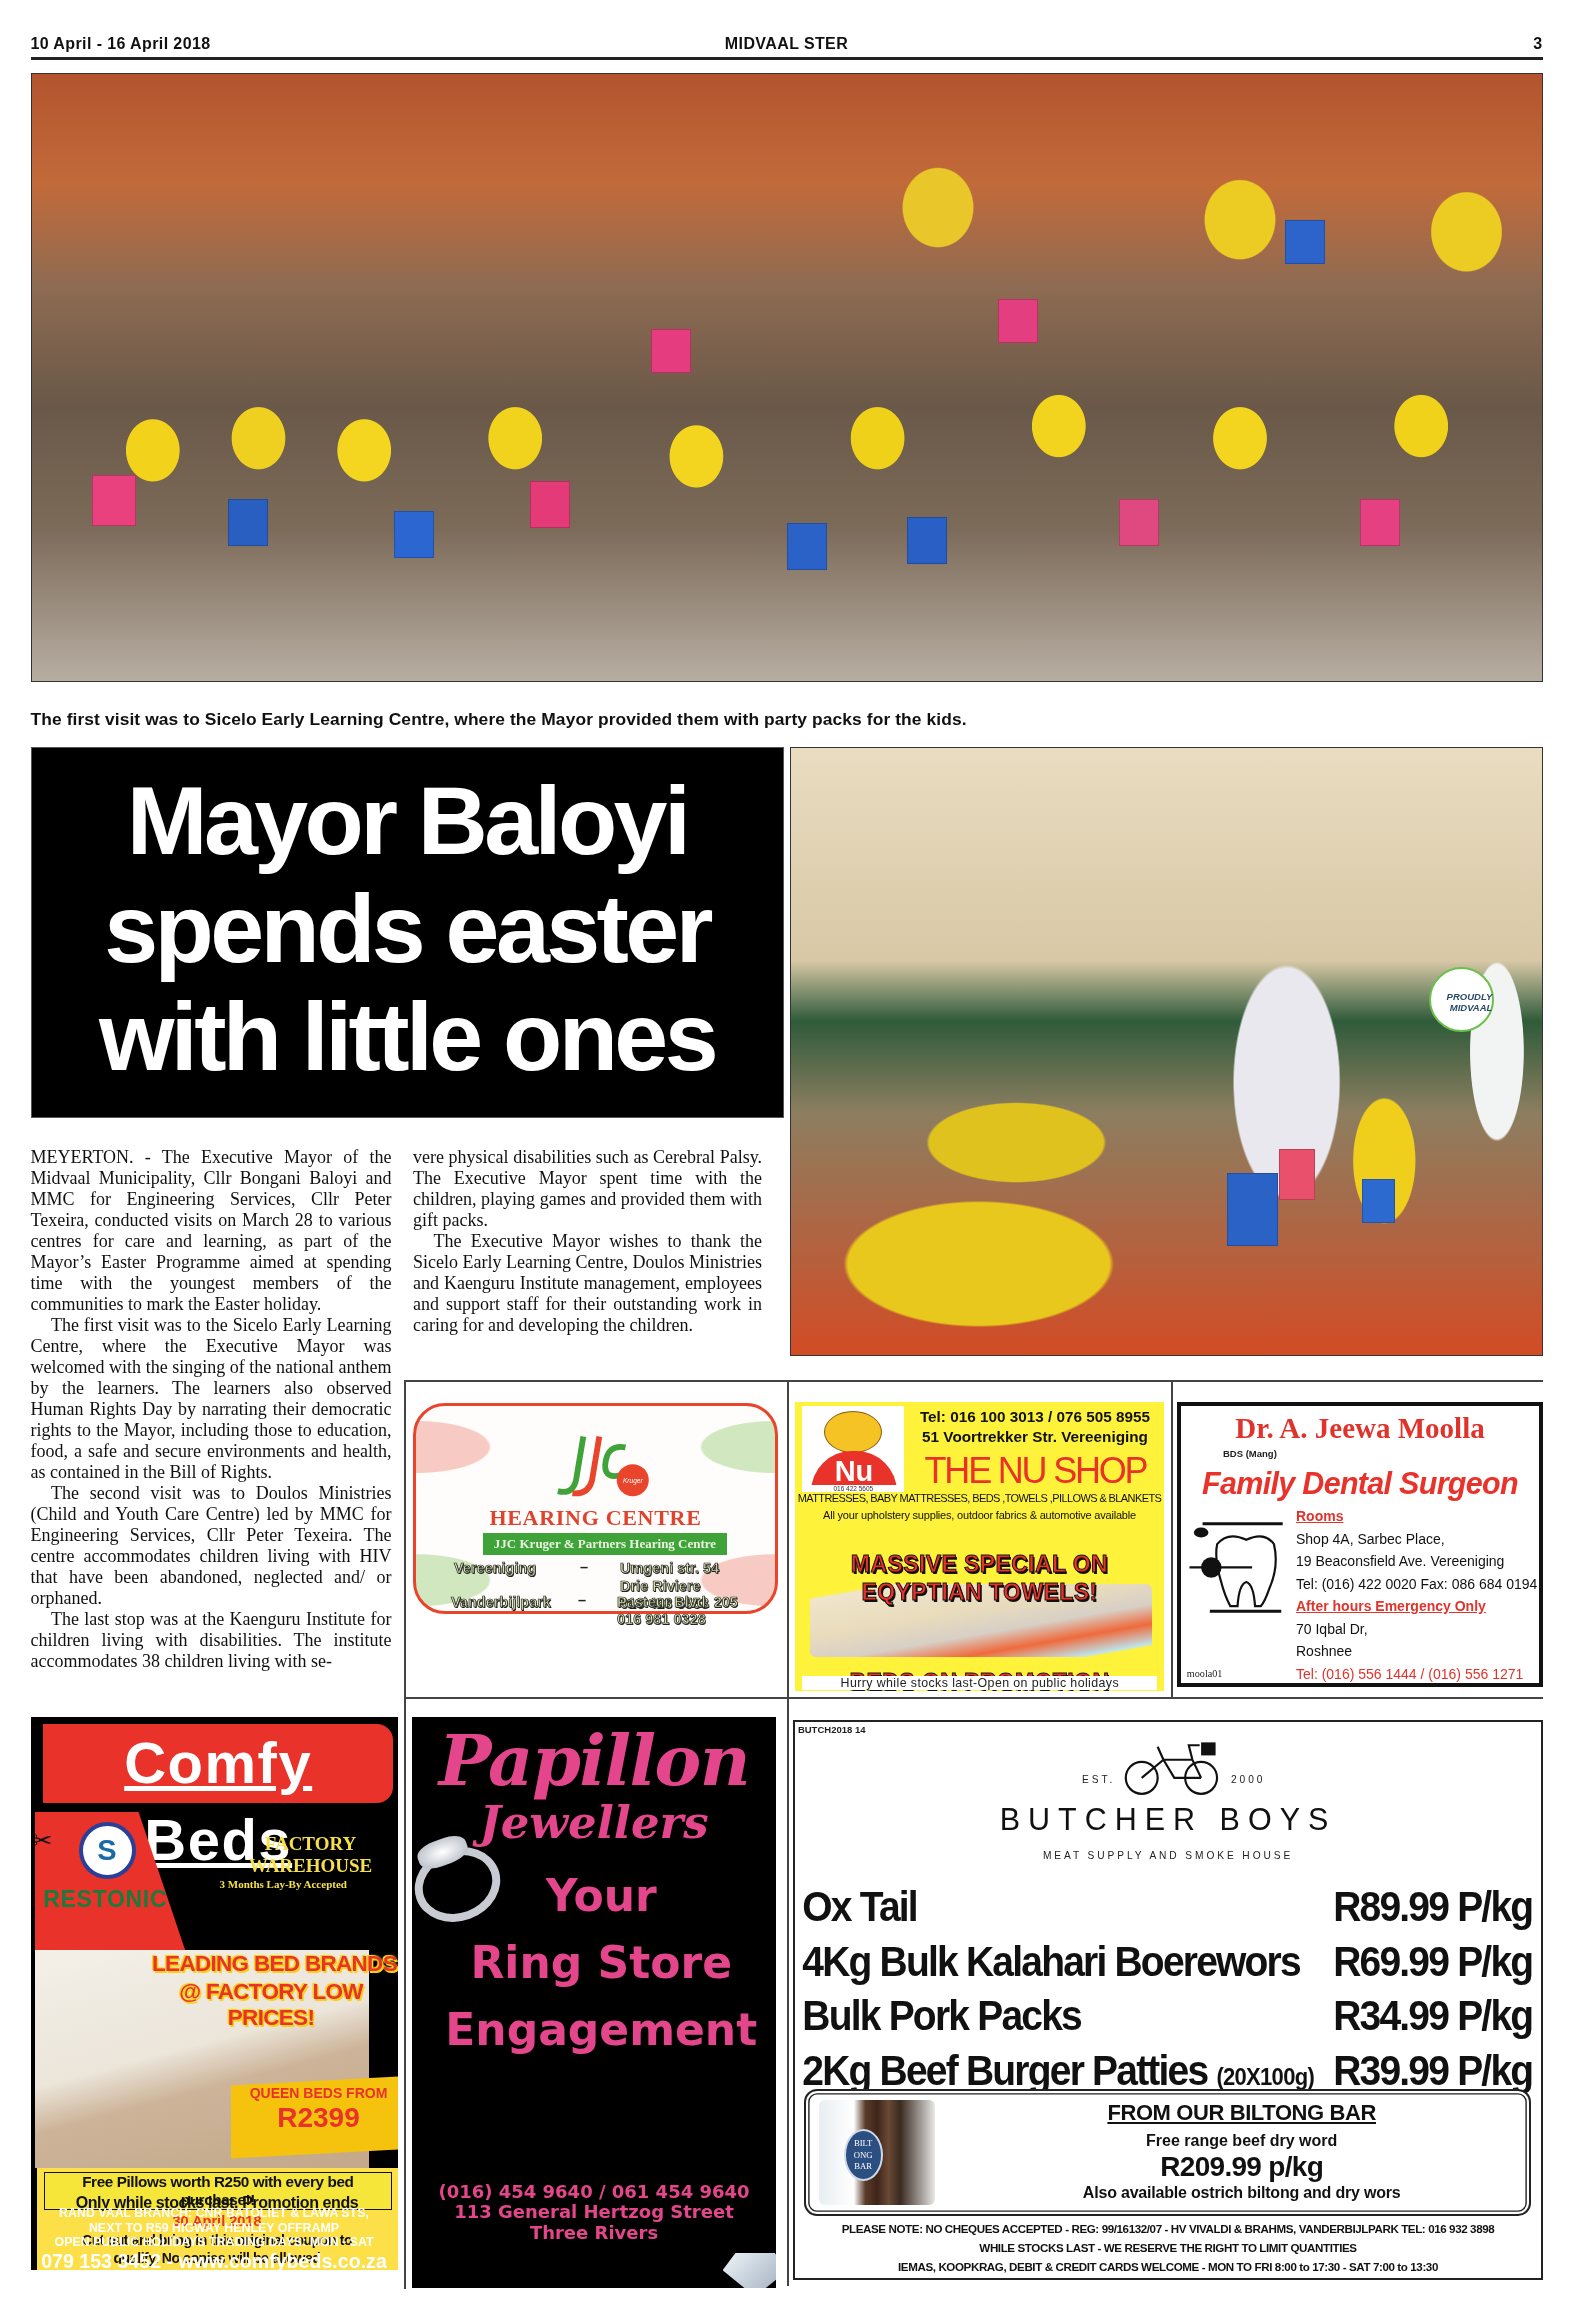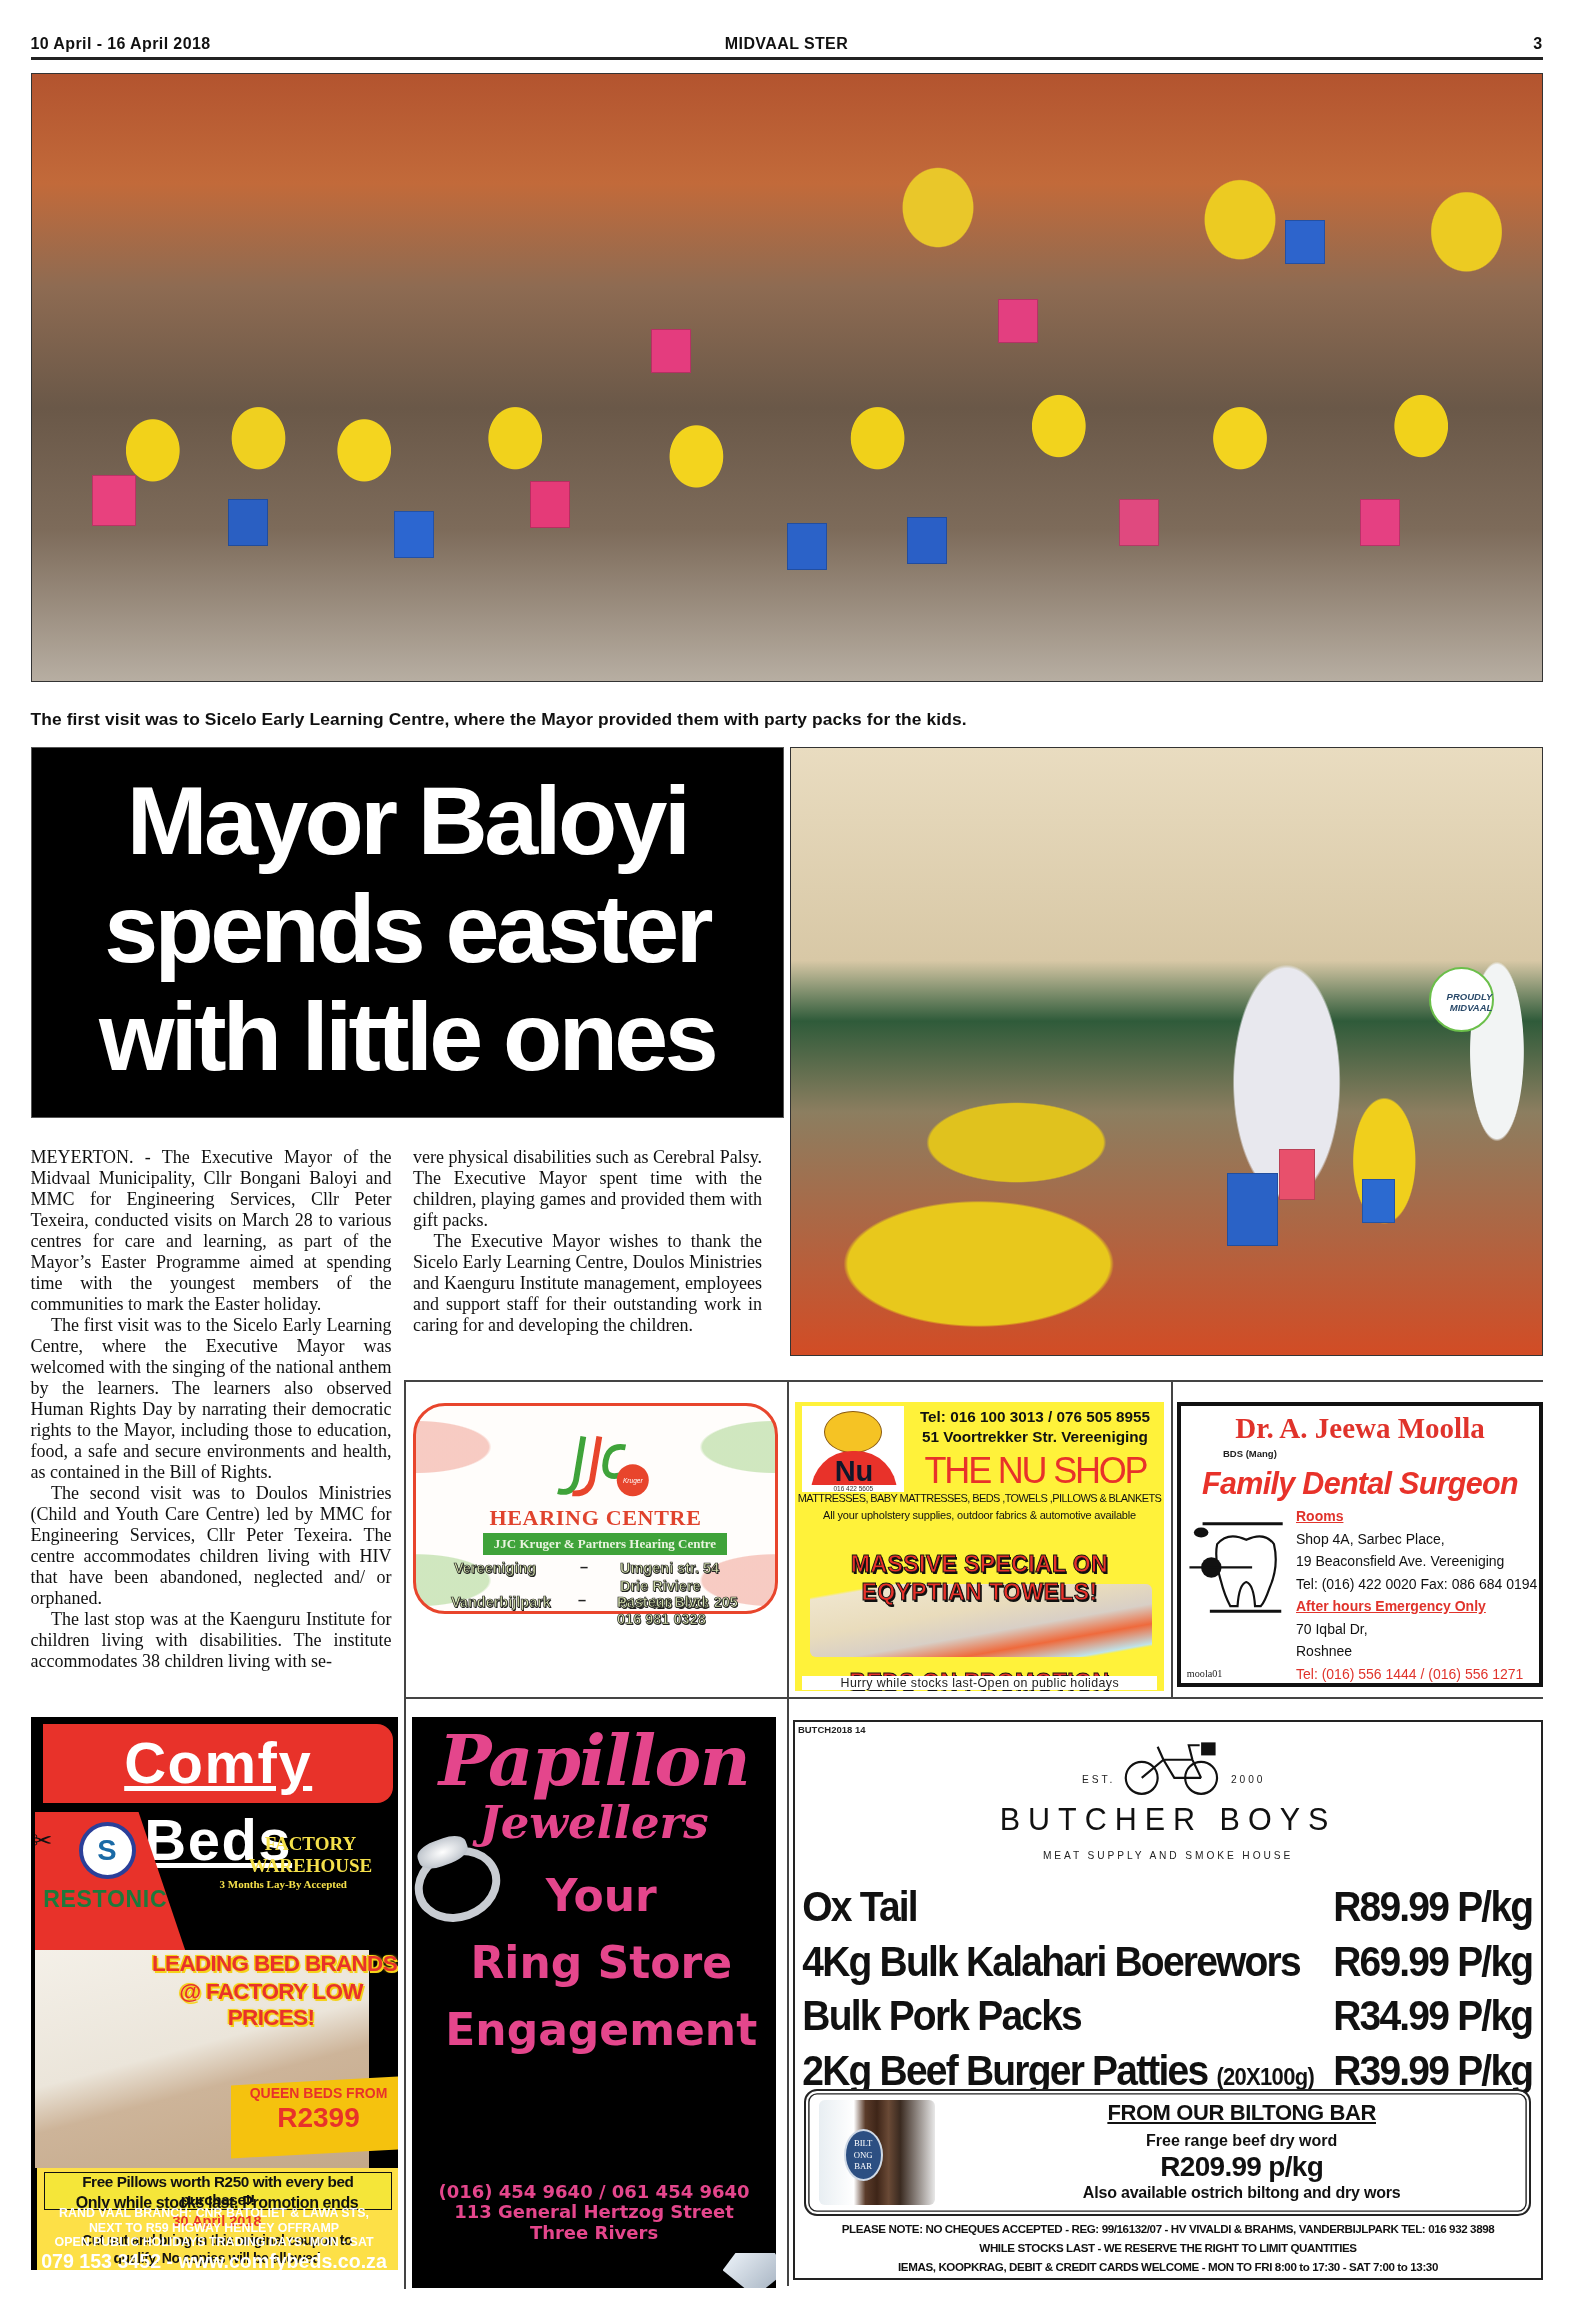--- a/index.html
+++ b/index.html
@@ -71,21 +71,21 @@
       #fffdfb; }
   .jjc-logo { position: absolute; left: 138px; top: 16px; width: 95px; height: 80px; }
   .jjc-title { position: absolute; left: 0; width: 100%; top: 99px; text-align: center; font-family: "Liberation Serif", serif; font-weight: bold; font-size: 22px; color: #e0432d; letter-spacing: 0.7px; }
   .jjc-sub { position: absolute; left: 67px; width: 244px; top: 127px; height: 22px; background: #3fa33a; color: #eaf4e0; font-family: "Liberation Serif", serif; font-weight: bold; font-size: 13px; text-align: center; line-height: 22px; }
   .jjc-row { position: absolute; font-weight: bold; font-size: 14.5px; color: #d8e4b0; -webkit-text-stroke: 0.7px #222; text-shadow: 0.7px 0.7px 0 #222; }
   .jjc-dash { position: absolute; font-weight: bold; font-size: 14.5px; color: #222; }
 
   
   .nu { left: 795px; top: 1402px; width: 369px; height: 289px; background: #fff23a; overflow: hidden; }
   .nu-logo { position: absolute; left: 7.3px; top: 3.6px; width: 102px; height: 86px; background: #fff; }
-  .nu-logo .dome { position: absolute; left: 8.7px; top: 45px; width: 86px; height: 41px; background: #e8322a; border-radius: 44px 44px 0 0; color: #0f172a; font-weight: bold; font-size: 29px; text-align: center; line-height: 41px; }
+  .nu-logo .dome { position: absolute; left: 8.7px; top: 45px; width: 86px; height: 41px; background: #e8322a; border-radius: 44px 44px 0 0; color: #ffffff; font-weight: bold; font-size: 29px; text-align: center; line-height: 41px; }
   .nu-logo .cat { position: absolute; left: 22px; top: 5.8px; width: 58px; height: 42px; background: #f5c324; border-radius: 50%; border: 1.5px solid #8a5a10; }
   .nu-logo .num { position: absolute; left: 0; width: 100%; bottom: 0; font-size: 6.5px; text-align: center; color: #333; background:#fff; }
   .nu-tel { position: absolute; left: 113px; top: 5.8px; width: 254px; text-align: center; font-weight: bold; font-size: 15.3px; color: #111; }
   .nu-addr { position: absolute; left: 113px; top: 26px; width: 254px; text-align: center; font-weight: bold; font-size: 15.3px; color: #111; }
   .nu-name { position: absolute; left: 111px; top: 47px; width: 259px; text-align: center; font-size: 36px; color: #e8322a; letter-spacing: -2.2px; line-height: 44px; }
   .nu-line1 { position: absolute; left: 0; width: 100%; top: 90px; text-align: center; font-size: 11px; color: #111; letter-spacing: -0.6px; }
   .nu-line2 { position: absolute; left: 0; width: 100%; top: 107px; text-align: center; font-size: 11px; color: #111; letter-spacing: -0.2px; }
   .nu-big { position: absolute; left: 0; width: 100%; text-align: center; font-weight: 900; font-size: 23px; color: #e8322a; -webkit-text-stroke: 0.9px #111; text-shadow: 1.5px 1.5px 0 #111; letter-spacing: 0.4px; margin-top: 24px; }
   .nu-towels { position: absolute; left: 14.5px; top: 182px; width: 342px; height: 73px;
     background: linear-gradient(170deg, transparent 10%, #efe5cc 12%, #e9dcbc 40%, #d8cfc6 60%, #ef6a3c 75%, #bfe3ea 90%, transparent 92%); border-radius: 5.8px; }

